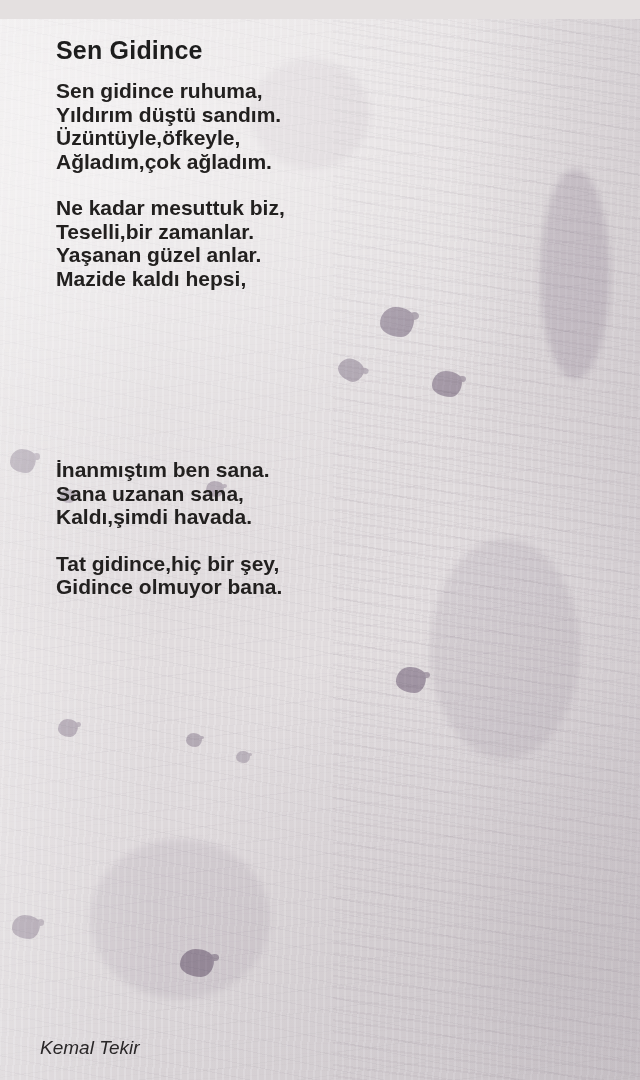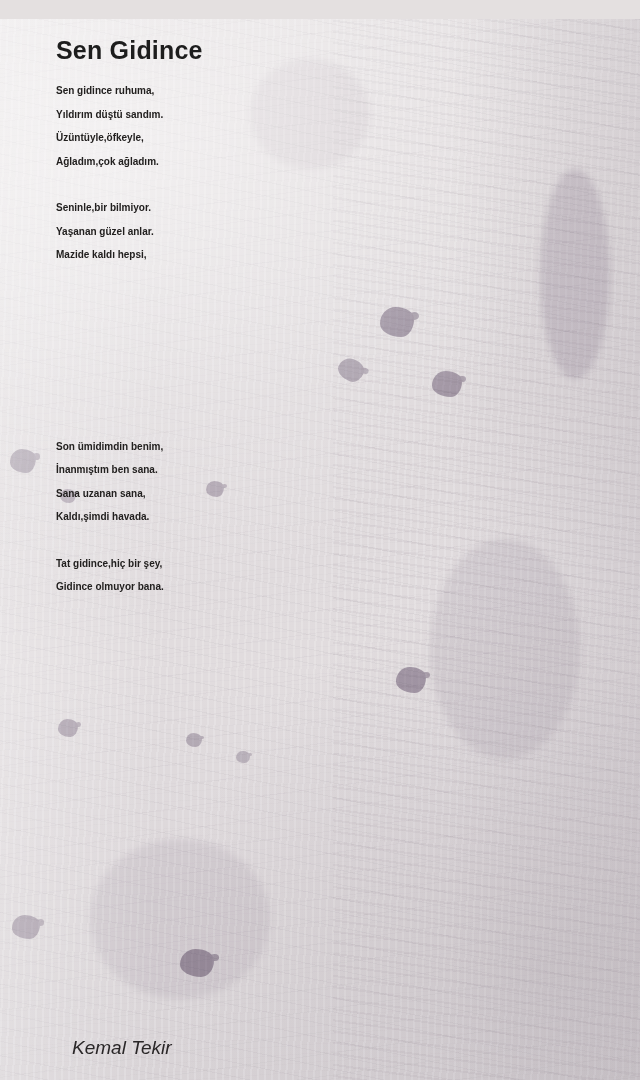--- a/index.html
+++ b/index.html
@@ -97,40 +97,40 @@
     padding: 0 0 0 56px;
     font-size: 25px;
     line-height: 34px;
     font-weight: bold;
     color: #1d1d1d;
     letter-spacing: .2px;
   }
   .poem {
     margin: 12px 0 0 0;
     padding: 0 0 0 56px;
-    font-size: 10px;
+    font-size: 21px;
     line-height: 23.5px;
     color: #22201f;
     font-weight: bold;
   }
   .stanza {
     margin: 0 0 23px 0;
   }
   .stanza.gap-big {
     margin-bottom: 168px;
   }
   .stanza.gap-big2 {
     margin-bottom: 148px;
   }
   .line {
     white-space: pre;
   }
   .author {
     position: absolute;
-    left: 72px;
+    left: 40px;
     top: 1018px;
     font-size: 19px;
     font-style: italic;
     color: #2a2728;
     z-index: 6;
   }
 </style>
 </head>
 <body>
 
@@ -166,27 +166,27 @@
     <div class="poem">
 
       <div class="stanza">
         <div class="line">Sen gidince ruhuma,</div>
         <div class="line">Yıldırım düştü sandım.</div>
         <div class="line">Üzüntüyle,öfkeyle,</div>
         <div class="line">Ağladım,çok ağladım.</div>
       </div>
 
       <div class="stanza gap-big">
-        <div class="line">Seninle,bir bilmiyor.</div>
+        <div class="line">Ne kadar mesuttuk biz,</div>
+        <div class="line">Teselli,bir zamanlar.</div>
         <div class="line">Yaşanan güzel anlar.</div>
         <div class="line">Mazide kaldı hepsi,</div>
       </div>
 
       <div class="stanza">
-        <div class="line">Son ümidimdin benim,</div>
         <div class="line">İnanmıştım ben sana.</div>
         <div class="line">Sana uzanan sana,</div>
         <div class="line">Kaldı,şimdi havada.</div>
       </div>
 
       <div class="stanza gap-big2">
         <div class="line">Tat gidince,hiç bir şey,</div>
         <div class="line">Gidince olmuyor bana.</div>
       </div>
 

